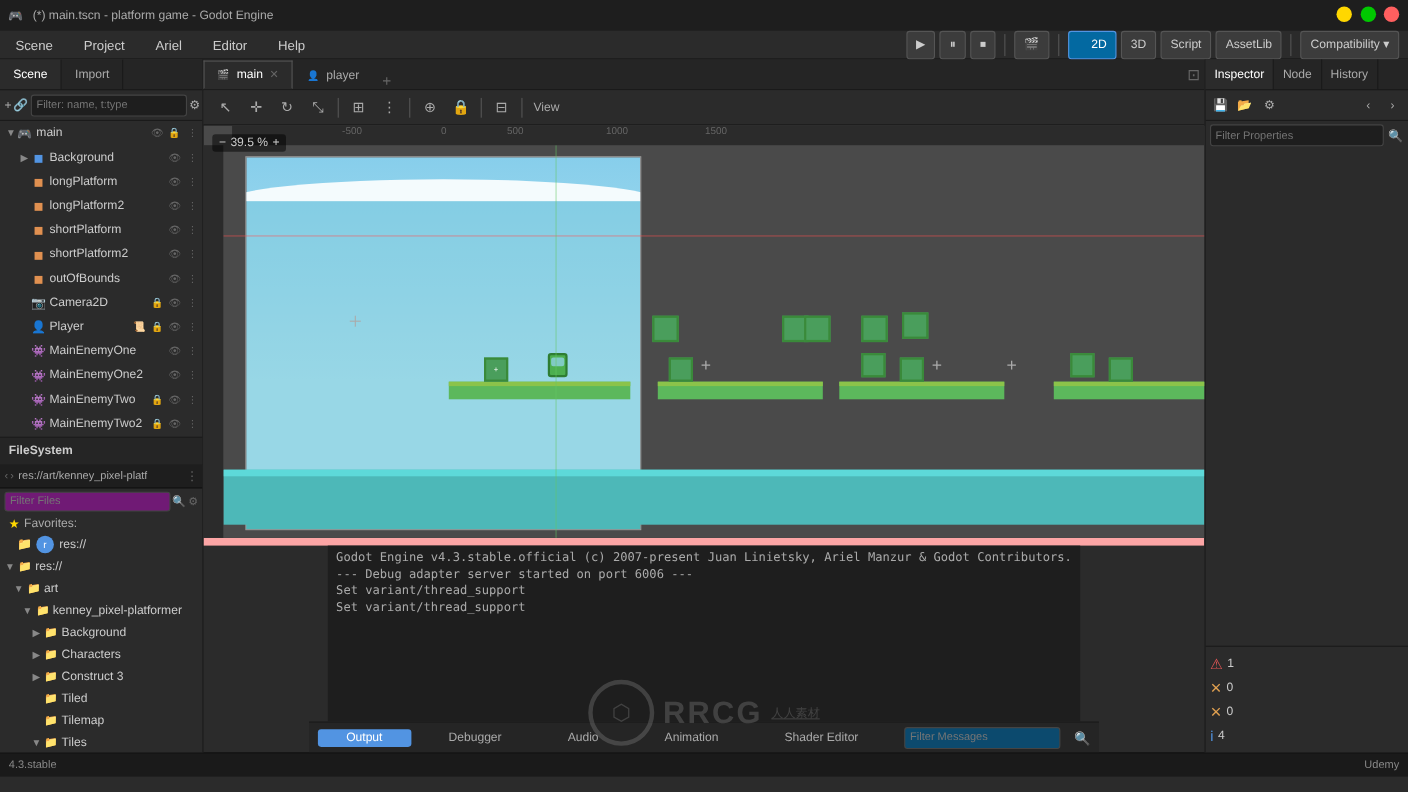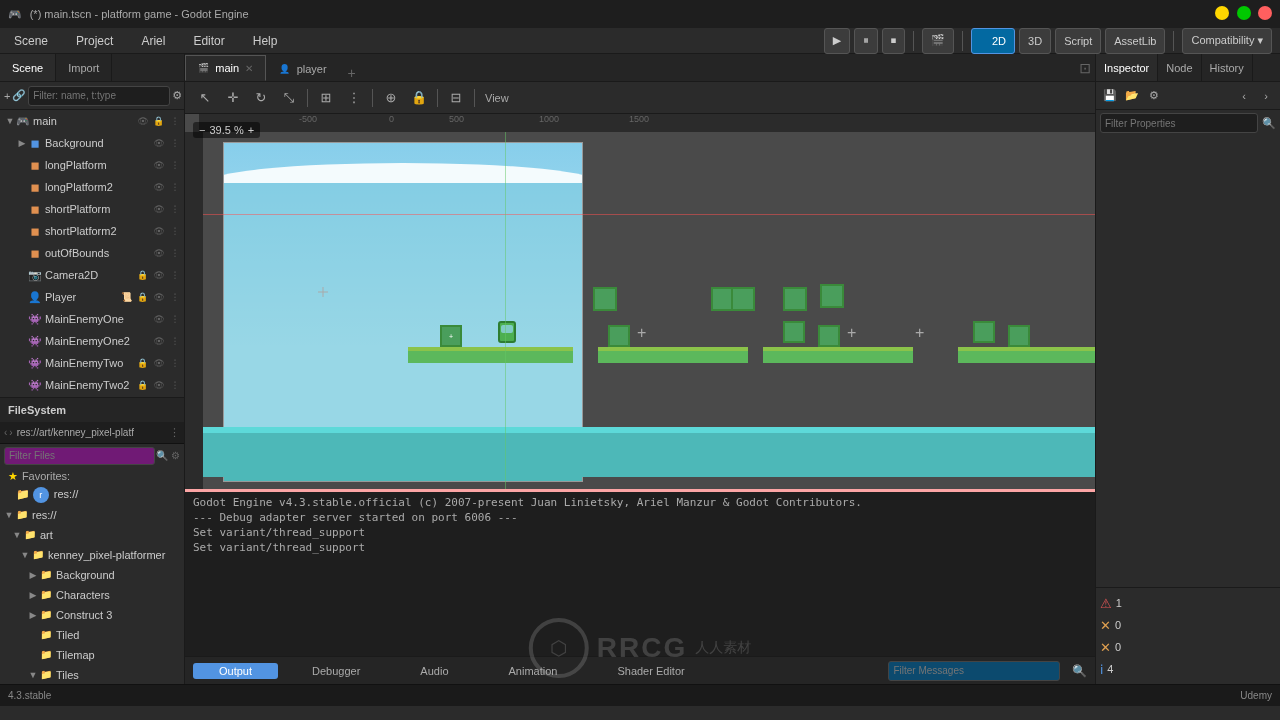--- a/index.html
+++ b/index.html
@@ -75,21 +75,21 @@
     .canvas-btn { width: 24px; height: 24px; display: flex; align-items: center; justify-content: center; border-radius: 3px; cursor: pointer; font-size: 13px; color: #aaa; }
     .canvas-sep { width: 1px; height: 18px; background: #555; margin: 0 2px; }
 
     
     #canvas-area { flex: 1; background: #3c3c3c; position: relative; overflow: hidden; }
 
     
     #zoom-indicator { position: absolute; top: 8px; left: 8px; background: rgba(0,0,0,0.5); border-radius: 3px; padding: 2px 6px; font-size: 11px; color: #ccc; display: flex; align-items: center; gap: 4px; z-index: 10; }
 
     
-    #bottom-section { height: 200px; display: flex; flex-direction: column; border-top: 3px solid #fca5a5; }
+    #bottom-section { height: 200px; display: flex; flex-direction: column; border-top: 7px solid #fca5a5; align-items: center; }
     #bottom-output { flex: 1; background: #1e1e1e; overflow-y: auto; padding: 4px 8px; font-size: 11px; color: #aaa; font-family: monospace; }
     #bottom-toolbar { height: 28px; background: #252525; border-top: 1px solid #1a1a1a; display: flex; align-items: center; padding: 0 8px; gap: 8px; }
     .bottom-tab { padding: 2px 26px; font-size: 11px; cursor: pointer; color: #aaa; border-radius: 3px; }
     .bottom-tab.active { background: #5294e2; color: white; }
     #filter-messages { flex: 1; height: 20px; background: #0c4a6e; border: 1px solid #444; border-radius: 3px; color: #ccc; padding: 0 4px; font-size: 10px; }
 
     
     #right-panel { width: 185px; background: #2b2b2b; border-left: 1px solid #1a1a1a; display: flex; flex-direction: column; }
     #right-tabs { height: 28px; background: #252525; display: flex; border-bottom: 1px solid #1a1a1a; }
     .right-tab { padding: 0 8px; display: flex; align-items: center; font-size: 11px; cursor: pointer; color: #aaa; border-right: 1px solid #1a1a1a; }
@@ -421,21 +421,21 @@
       <div class="canvas-sep"></div>
       <div class="canvas-btn">⊟</div>
       <div class="canvas-sep"></div>
       <span style="font-size:11px;color:#aaa;cursor:pointer;padding:0 4px;">View</span>
     </div>
 
     <div style="flex:1;display:flex;flex-direction:column;overflow:hidden;">
 
       <div id="canvas-area" style="flex:1;position:relative;overflow:hidden;background:#4a4a4a;">
 
-        <div style="position:absolute;top:0;left:14px;right:0;height:18px;background:#2b2b2b;z-index:5;display:flex;align-items:center;overflow:hidden;">
+        <div style="position:absolute;top:0;left:26px;right:0;height:18px;background:#2b2b2b;z-index:5;display:flex;align-items:center;overflow:hidden;">
           <div style="width:100%;height:100%;position:relative;font-size:9px;color:#666;">
             <span style="position:absolute;left:100px">-500</span>
             <span style="position:absolute;left:190px">0</span>
             <span style="position:absolute;left:250px">500</span>
             <span style="position:absolute;left:340px">1000</span>
             <span style="position:absolute;left:430px">1500</span>
           </div>
         </div>
         <div style="position:absolute;top:18px;left:0;width:18px;bottom:0;background:#2b2b2b;z-index:5;">
         </div>
@@ -513,21 +513,21 @@
           <div style="margin-bottom:2px;">--- Debug adapter server started on port 6006 ---</div>
           <div style="margin-bottom:2px;">Set variant/thread_support</div>
           <div style="margin-bottom:2px;">Set variant/thread_support</div>
         </div>
 
         <div id="watermark" style="position:absolute;bottom:42px;left:50%;transform:translateX(-50%);opacity:0.25;display:flex;align-items:center;gap:8px;z-index:0;">
           <div style="width:60px;height:60px;border:4px solid #aaa;border-radius:50%;display:flex;align-items:center;justify-content:center;">
             <span style="font-size:20px;color:#aaa">⬡</span>
           </div>
           <div style="font-size:28px;font-weight:bold;color:#aaa;letter-spacing:2px;">RRCG</div>
-          <div style="font-size:14px;color:#aaa;">人人素材</div>
+          <div style="font-size:11px;color:#aaa;text-decoration:underline;">人人素材</div>
         </div>
 
         <div id="bottom-toolbar">
           <span class="bottom-tab active">Output</span>
           <span class="bottom-tab">Debugger</span>
           <span class="bottom-tab">Audio</span>
           <span class="bottom-tab">Animation</span>
           <span class="bottom-tab">Shader Editor</span>
           <div style="flex:1;"></div>
           <input id="filter-messages" type="text" placeholder="Filter Messages" style="">

